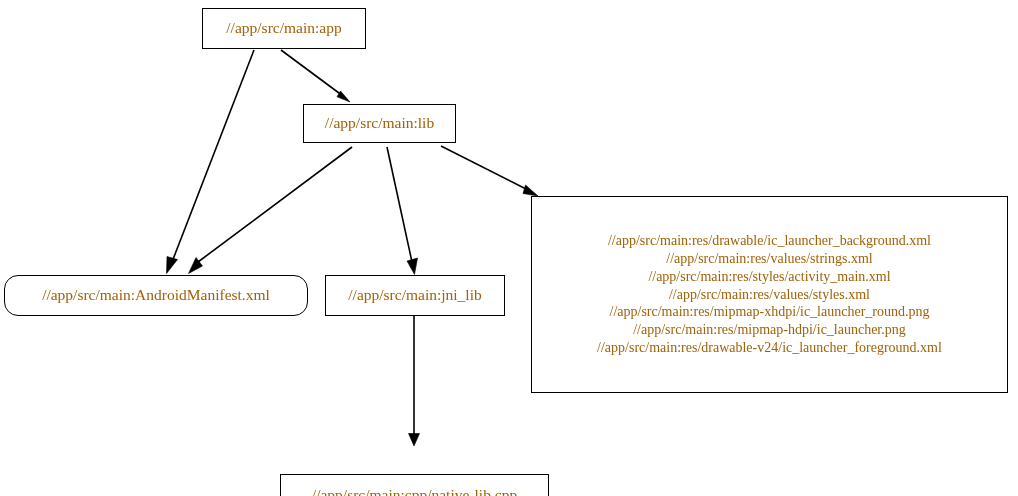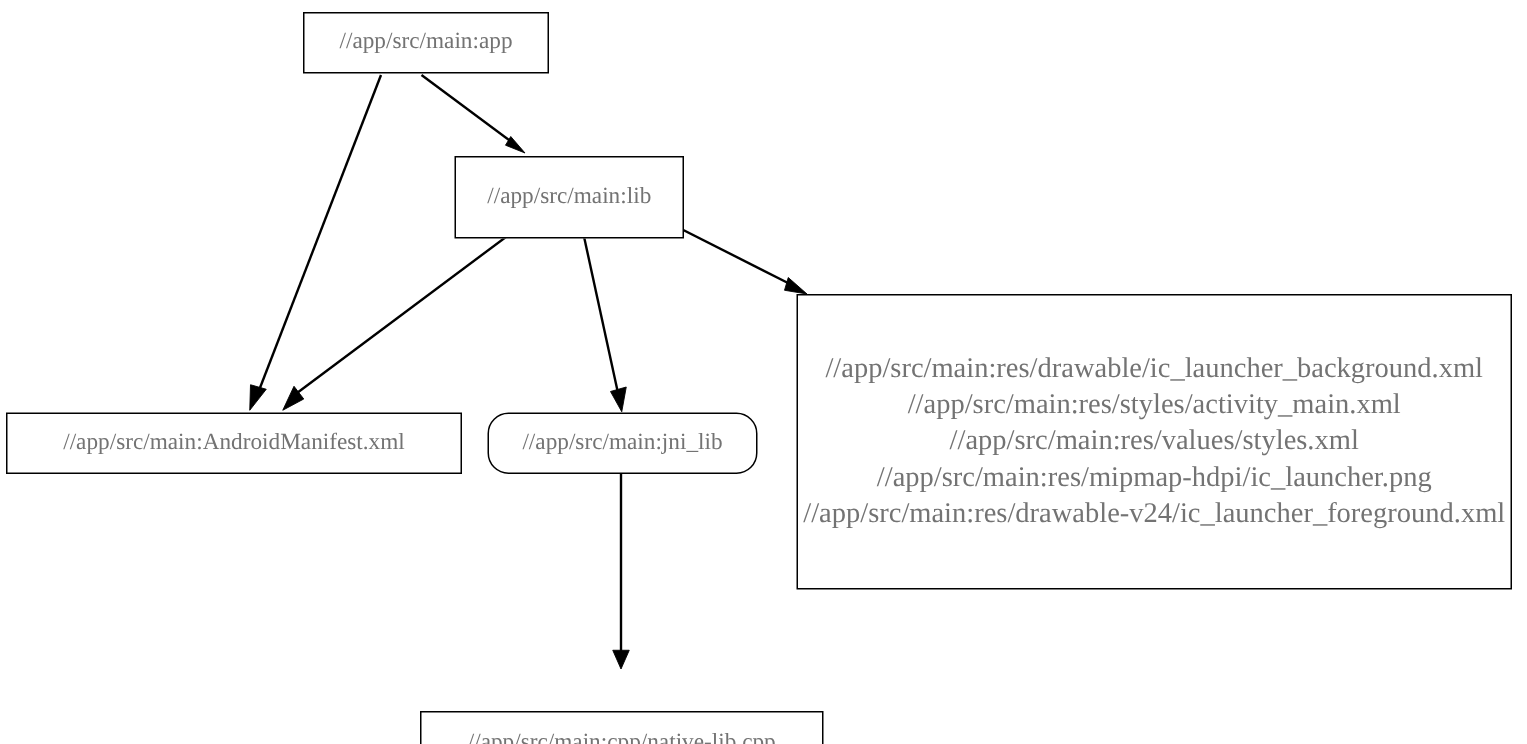--- a/index.html
+++ b/index.html
@@ -24,36 +24,36 @@
     pointer-events: none;
   }
   .node {
     position: absolute;
     box-sizing: border-box;
     border: 1px solid #000000;
     background: #ffffff;
     display: flex;
     align-items: center;
     justify-content: center;
-    color: #737373;
+    color: #a16207;
     white-space: nowrap;
   }
   .node-label {
     font-size: 15.5px;
     line-height: 1.18;
     text-align: center;
     letter-spacing: 0px;
   }
   .node-multi {
     align-items: center;
     justify-content: center;
   }
   .node-multi .node-label {
     white-space: normal;
-    font-size: 19px;
+    font-size: 14px;
     line-height: 1.27;
   }
   .node-multi .node-label span {
     display: block;
   }
 </style>
 </head>
 <body>
 
 <div id="canvas">
@@ -88,37 +88,39 @@
     <g>
       <path d="M414,316 L414,434" stroke="#000000" stroke-width="1.6" fill="none"></path>
       <polygon points="408.5,433.5 414,446 419.5,433.5" fill="#000000" stroke="#000000" stroke-width="0.6"></polygon>
     </g>
   </svg>
 
   <div class="node" style="left:202px; top:8px; width:164px; height:41px;">
     <span class="node-label">//app/src/main:app</span>
   </div>
 
-  <div class="node" style="left:303px; top:104px; width:153px; height:55px;">
+  <div class="node" style="left:303px; top:104px; width:153px; height:39px;">
     <span class="node-label">//app/src/main:lib</span>
   </div>
 
-  <div class="node" style="left:4px; top:275px; width:304px; height:41px;">
+  <div class="node" style="left:4px; top:275px; width:304px; height:41px;border-radius:14px;">
     <span class="node-label">//app/src/main:AndroidManifest.xml</span>
   </div>
 
-  <div class="node" style="left:325px; top:275px; width:180px; height:41px;border-radius:14px;">
+  <div class="node" style="left:325px; top:275px; width:180px; height:41px;">
     <span class="node-label">//app/src/main:jni_lib</span>
   </div>
 
   <div class="node node-multi" style="left:531px; top:196px; width:477px; height:197px;">
     <div class="node-label">
       <span>//app/src/main:res/drawable/ic_launcher_background.xml</span>
+      <span>//app/src/main:res/values/strings.xml</span>
       <span>//app/src/main:res/styles/activity_main.xml</span>
       <span>//app/src/main:res/values/styles.xml</span>
+      <span>//app/src/main:res/mipmap-xhdpi/ic_launcher_round.png</span>
       <span>//app/src/main:res/mipmap-hdpi/ic_launcher.png</span>
       <span>//app/src/main:res/drawable-v24/ic_launcher_foreground.xml</span>
     </div>
   </div>
 
   <div class="node" style="left:280px; top:446px; width:269px; height:42px;margin-top:28px;">
     <span class="node-label">//app/src/main:cpp/native-lib.cpp</span>
   </div>
 
 </div>

